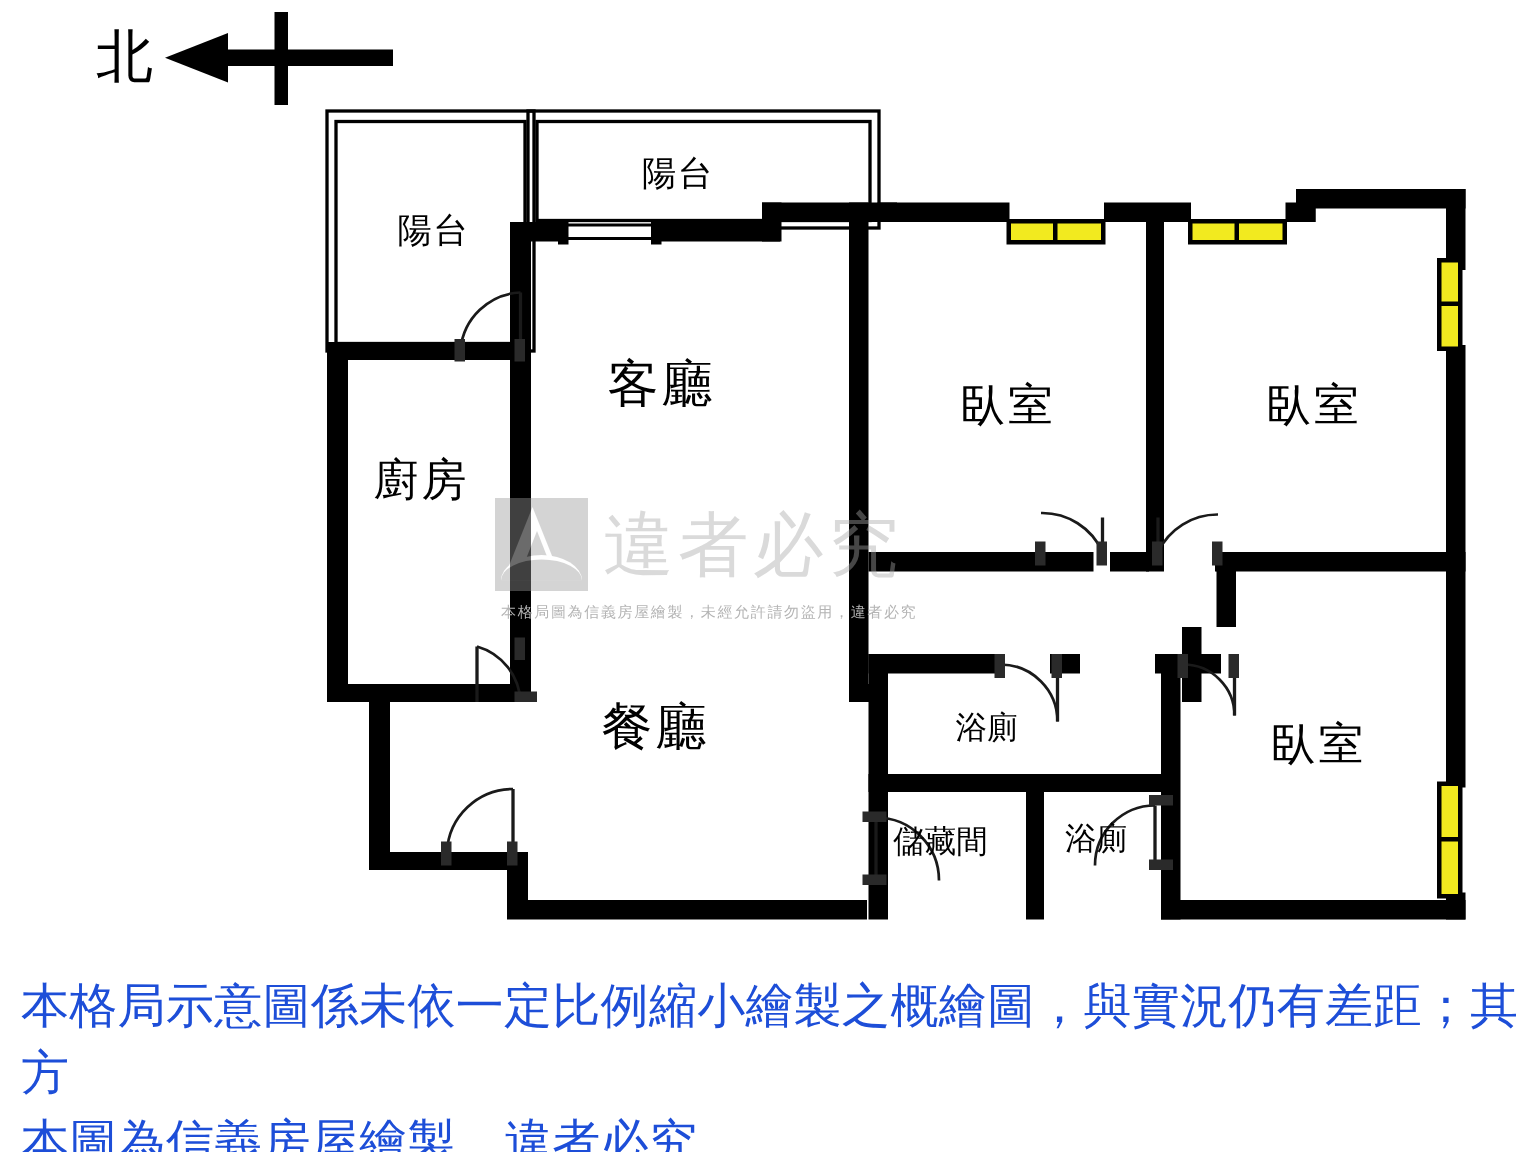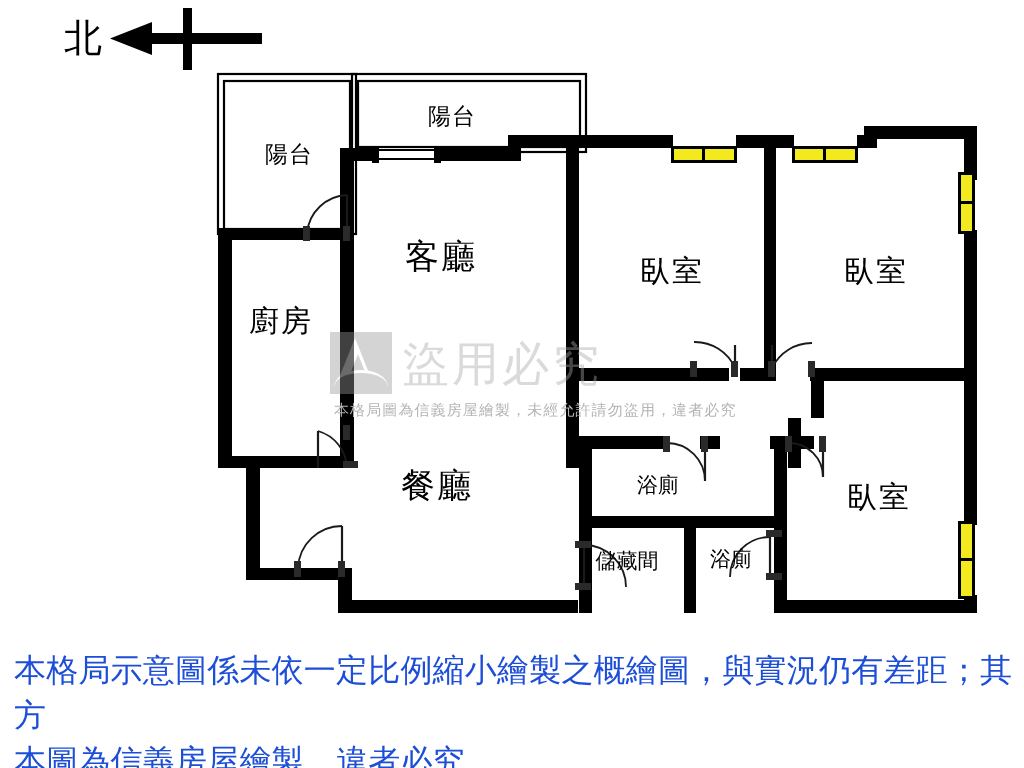--- a/index.html
+++ b/index.html
@@ -103,21 +103,21 @@
     font-size: 47px;
     color: #a8a8a8;
     font-family: "DejaVu Sans", "Liberation Sans", sans-serif;
     letter-spacing: 3px;
     line-height: 1;
     white-space: nowrap;
   }
   #watermark .wm-note {
     margin-top: 7px;
     margin-left: 4px;
-    font-size: 15px;
+    font-size: 10px;
     color: #b4b4b4;
     letter-spacing: 1.1px;
     white-space: nowrap;
     font-family: "DejaVu Sans", "Liberation Sans", sans-serif;
   }
 
   #disclaimer {
     position: absolute;
     left: 14px;
     top: 648px;
@@ -343,21 +343,21 @@
 
   </svg>
 
   <div id="watermark">
     <div class="wm-row">
       <div class="wm-mark">
         <div class="ph-a"></div>
         <div class="ph-b"></div>
         <div class="ph-c"></div>
       </div>
-      <div class="wm-text">盜用必究</div>
+      <div class="wm-text">違者必究</div>
     </div>
     <div class="wm-note">本格局圖為信義房屋繪製，未經允許請勿盜用，違者必究</div>
   </div>
 
   <div id="disclaimer">
     <p>本格局示意圖係未依一定比例縮小繪製之概繪圖，與實況仍有差距；其方</p>
     <p>本圖為信義房屋繪製，違者必究。</p>
   </div>
 
 </div>

